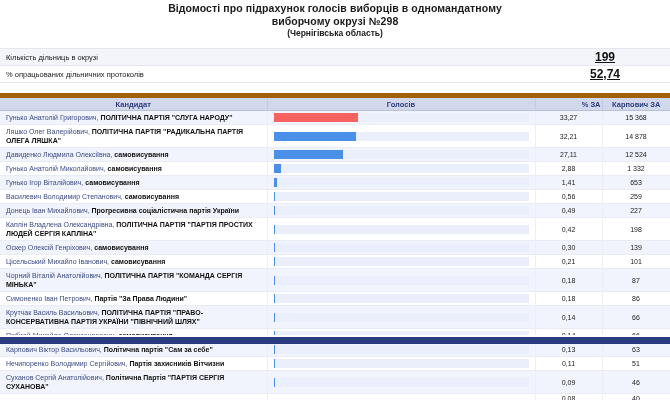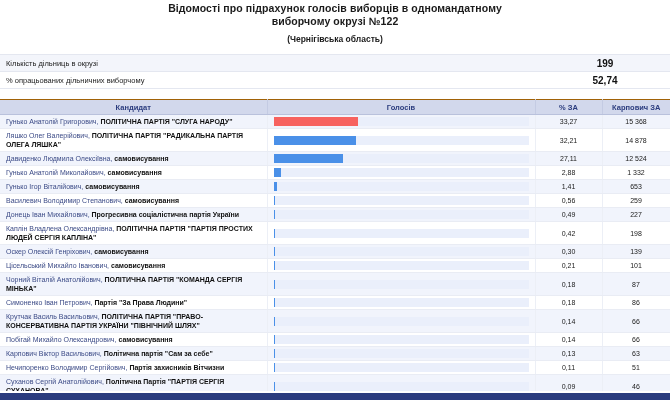--- a/index.html
+++ b/index.html
@@ -3,64 +3,64 @@
 <meta charset="utf-8">
 <style>
   * { box-sizing: border-box; }
   html, body {
     margin: 0; padding: 0;
     width: 670px; height: 400px;
     background: #ffffff;
     font-family: "Liberation Sans", "DejaVu Sans", sans-serif;
     overflow: hidden;
   }
-  #page { position: relative; width: 670px; height: 400px; background:#fff; }
+  #page { position: relative; width: 670px; height: 344px; background:#fff; }
 
   .title-block { padding-top: 2px; text-align: center; }
   .title-line {
     font-size: 10.5px; font-weight: bold; color: #1a1a1a;
     line-height: 13px; letter-spacing: 0.1px;
   }
   .subtitle {
     font-size: 8.5px; font-weight: bold; color: #1a1a1a;
-    margin-top: 6px; line-height: 11px;
+    line-height: 11px;
   }
 
   
   .summary { margin-top: 9px; width: 670px; border-collapse: collapse; }
   .summary tr { height: 17px; }
   .summary tr.sr-a td { background: #f3f5fb; }
   .summary tr.sr-b td { background: #ffffff; }
   .summary td {
     font-size: 7.5px; color: #222; padding: 0 6px;
     border-top: 1px solid #e4e7f0; border-bottom: 1px solid #e4e7f0;
     vertical-align: middle;
   }
   .summary td.val {
-    text-align: center; width: 130px; font-weight: bold; font-size: 10px; color:#111;
+    text-align: center; width: 130px; font-weight: bold; font-size: 12px; color:#111;text-decoration:underline;
   }
 
   
   .tbl-wrap { margin-top: 10px; }
   table.main { width: 670px; border-collapse: collapse; table-layout: fixed; }
   table.main th {
     background: #d2d8ec;
     color: #2b3c7e;
     font-size: 7.5px;
     font-weight: bold;
     height: 15px;
     border-right: 1px solid #c4cbe3;
     border-bottom: 1px solid #b9c1dc;
-    border-top: 1px solid #a16207;
+    border-top: 5px solid #a16207;
     text-align: center;
     vertical-align: middle;
   }
   table.main th.h-cand { width: 267px; }
   table.main th.h-graph { width: 268px; }
-  table.main th.h-pct   { width: 67px; }
+  table.main th.h-pct   { width: 67px; text-align: right; }
   table.main th.h-votes { width: 68px; border-right: none; }
 
   table.main td {
     border-bottom: 1px solid #e9ecf4;
     border-right: 1px solid #eceff6;
     vertical-align: middle;
     font-size: 7px;
   }
   table.main tr.row-a td { background: #f1f4fc; }
   table.main tr.row-b td { background: #ffffff; }
@@ -94,32 +94,32 @@
     border-top: 2px solid #ffffff;
   }
 </style>
 </head>
 <body>
 
 <div id="page">
 
   <div class="title-block">
     <div class="title-line">Відомості про підрахунок голосів виборців в одномандатному</div>
-    <div class="title-line">виборчому окрузі №122</div>
+    <div class="title-line">виборчому окрузі №298</div>
     <div class="subtitle">(Чернігівська область)</div>
   </div>
 
   <table class="summary">
     <tbody>
       <tr class="sr-a">
         <td>Кількість дільниць в окрузі</td>
         <td class="val">199</td>
       </tr>
       <tr class="sr-b">
-        <td>% опрацьованих дільничних виборчому</td>
+        <td>% опрацьованих дільничних протоколів</td>
         <td class="val">52,74</td>
       </tr>
     </tbody>
   </table>
 
   <div class="tbl-wrap">
     <table class="main">
       <thead>
         <tr>
           <th class="h-cand">Кандидат</th>

